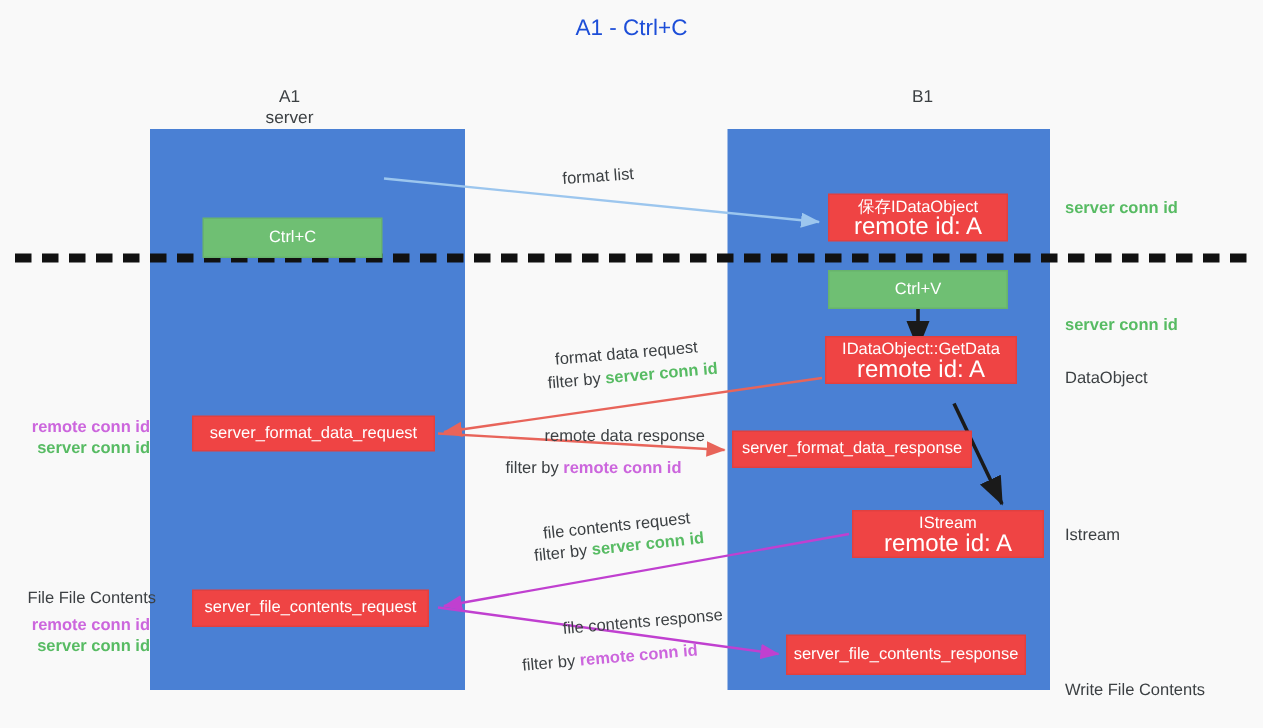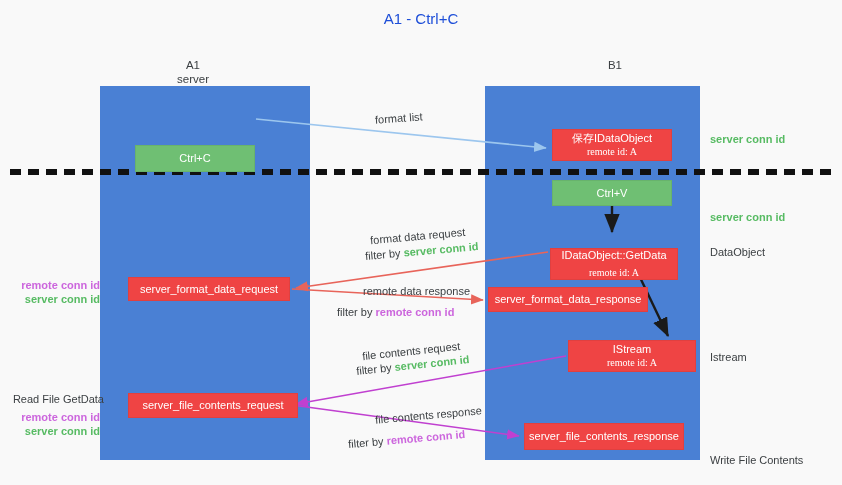--- a/index.html
+++ b/index.html
@@ -31,32 +31,32 @@
   #lane-a1{left:100px;top:86px;width:210px;height:374px;}
   #lane-b1{left:485px;top:86px;width:215px;height:374px;}
 
   
   .box{
     box-sizing:border-box;
     display:flex;flex-direction:column;align-items:center;justify-content:center;
     color:#ffffff;font-size:11px;line-height:13px;text-align:center;
     border:1px solid rgba(0,0,0,.06);
   }
-  .box .l2{font-size:10px;font-family:Liberation Serif, serif;}
+  .box .l2{font-size:16px;}
   .green{background:#6fbf73;}
   .orange{background:#ef4444;}
 
   #box-ctrlc{left:135px;top:105px;width:120px;height:27px;margin-top:40px;}
   #box-save{left:552px;top:129px;width:120px;height:32px;}
   #box-ctrlv{left:552px;top:180px;width:120px;height:26px;}
-  #box-getdata{left:550px;top:248px;width:128px;height:32px;justify-content:space-between;}
+  #box-getdata{left:550px;top:224px;width:128px;height:32px;}
   #box-istream{left:568px;top:340px;width:128px;height:32px;}
   #box-sfdreq{left:128px;top:277px;width:162px;height:24px;}
   #box-sfdresp{left:488px;top:287px;width:160px;height:25px;}
-  #box-sfcreq{left:128px;top:393px;width:170px;height:25px;}
+  #box-sfcreq{left:128px;top:393px;width:158px;height:25px;}
   #box-sfcresp{left:524px;top:423px;width:160px;height:27px;}
 
   
   .side{font-size:11px;line-height:14px;color:#3c4043;}
   .green-t{color:#57bb63;font-weight:bold;}
   .purple-t{color:#cc66dd;font-weight:bold;}
 
   #lbl-srv1{left:710px;top:132px;}
   #lbl-srv2{left:710px;top:210px;}
   #lbl-dataobject{left:710px;top:245px;}
@@ -200,20 +200,20 @@
   <div class="abs side green-t" id="lbl-srv2">server conn id</div>
   <div class="abs side" id="lbl-dataobject">DataObject</div>
   <div class="abs side" id="lbl-istream">Istream</div>
   <div class="abs side" id="lbl-writefile">Write File Contents</div>
 
   <div class="abs" id="lbl-left1">
     <div class="purple-t">remote conn id</div>
     <div class="green-t">server conn id</div>
   </div>
 
-  <div class="abs" id="lbl-readfile">Read File GetData</div>
+  <div class="abs" id="lbl-readfile">File File Contents</div>
 
   <div class="abs" id="lbl-left2">
     <div class="purple-t">remote conn id</div>
     <div class="green-t">server conn id</div>
   </div>
 
 </div>
 
 </body></html>

